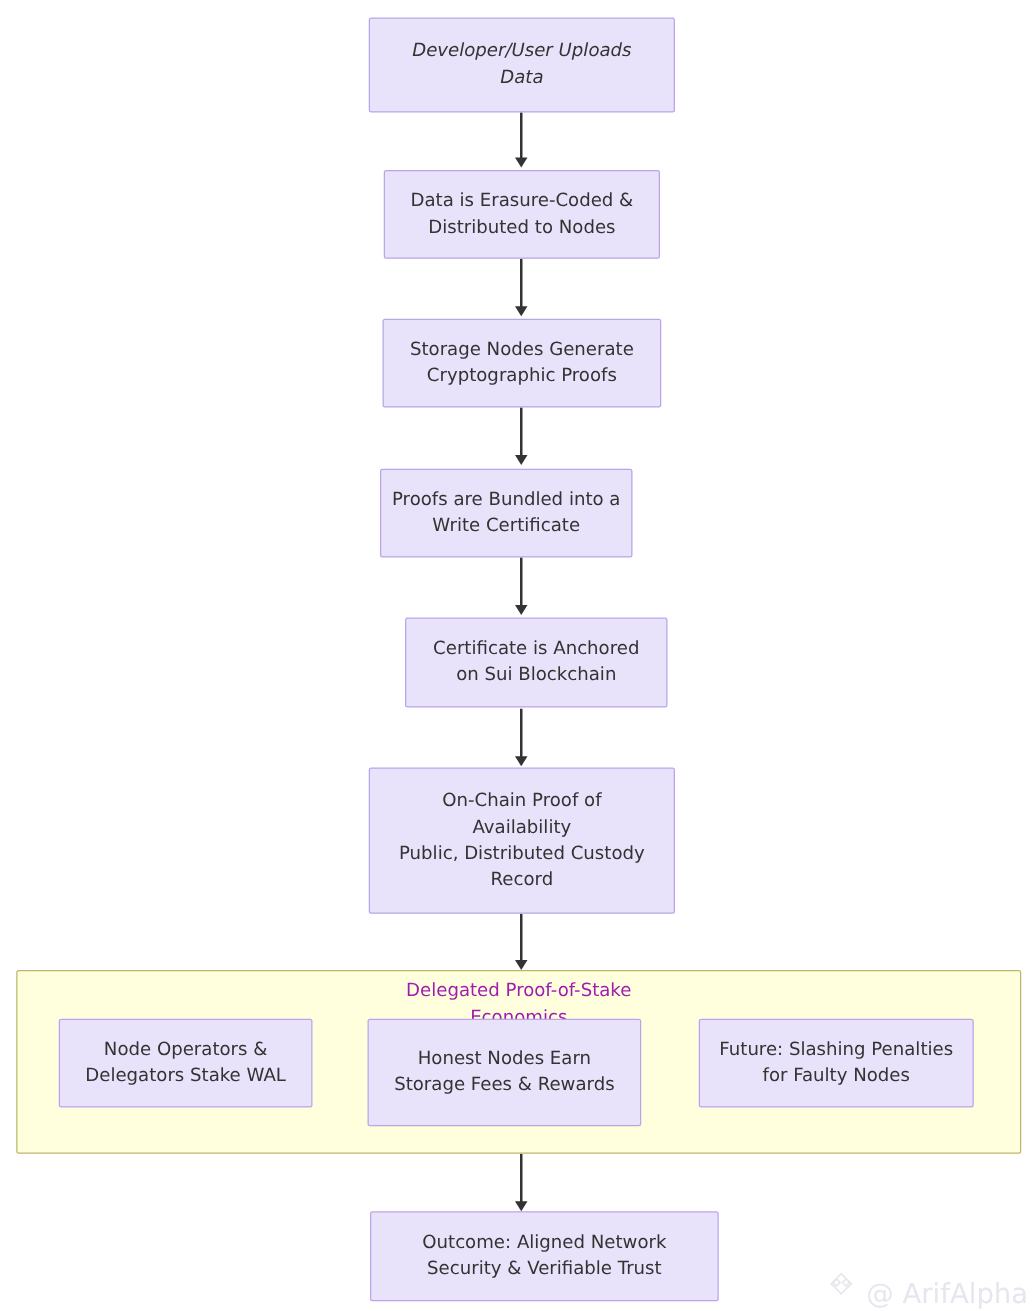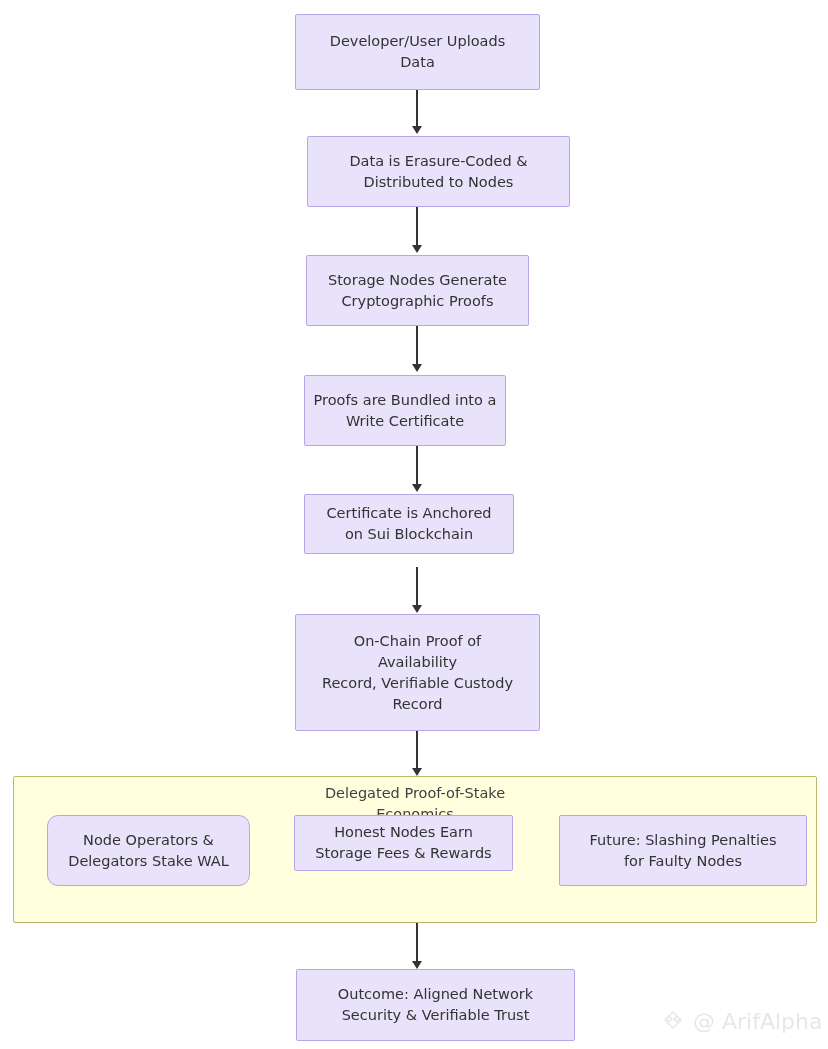--- a/index.html
+++ b/index.html
@@ -29,21 +29,21 @@
     background: #ffffde;
     border: 1.3px solid #bdb76b;
     border-radius: 2px;
     box-sizing: border-box;
   }
   .subgraph-title {
     position: absolute;
     text-align: center;
     font-size: 14.5px;
     line-height: 21px;
-    color: #404040;
+    color: #a21caf;
     white-space: pre-line;
     left: 0;
     right: 0;
   }
 
   
   .node {
     position: absolute;
     background: #e8e2fa;
     border: 1.3px solid #b9a5e8;
@@ -85,20 +85,21 @@
     gap: 7px;
     color: #e6e6ee;
     font-size: 23px;
     font-family: "DejaVu Sans", sans-serif;
     user-select: none;
   }
   .watermark svg { display: block; }
   .watermark-at {
     font-size: 22px;
     color: #e6e6ee;
+    margin-top: 15px;
   }
 </style>
 </head>
 <body>
 
 <div id="canvas">
 
   <div class="edge-line" style="left:416.3px; top:90px; height:38px;"></div>
   <div class="edge-head" style="left:411.5px; top:126px;"></div>
 
@@ -118,63 +119,63 @@
   <div class="edge-head" style="left:411.5px; top:768px;"></div>
 
   <div class="edge-line" style="left:416.3px; top:923px; height:39px;"></div>
   <div class="edge-head" style="left:411.5px; top:961px;"></div>
 
   <div class="subgraph" style="left:13px; top:776px; width:804px; height:147px;">
     <div class="subgraph-title" style="top:6px;">Delegated Proof-of-Stake
 Economics</div>
   </div>
 
-  <div class="node" style="left:295px; top:14px; width:245px; height:76px;">
+  <div class="node" style="left:295px; top:14px; width:245px; height:76px;font-style:italic;">
     <span class="node-label">Developer/User Uploads
 Data</span>
   </div>
 
-  <div class="node" style="left:307px; top:136px; width:263px; height:71px;">
+  <div class="node" style="left:307px; top:136px; width:221px; height:71px;">
     <span class="node-label">Data is Erasure-Coded &amp;
 Distributed to Nodes</span>
   </div>
 
   <div class="node" style="left:306px; top:255px; width:223px; height:71px;">
     <span class="node-label">Storage Nodes Generate
 Cryptographic Proofs</span>
   </div>
 
   <div class="node" style="left:304px; top:375px; width:202px; height:71px;">
     <span class="node-label">Proofs are Bundled into a
 Write Certificate</span>
   </div>
 
-  <div class="node" style="left:304px; top:494px; width:210px; height:60px;justify-content:center;">
+  <div class="node" style="left:324px; top:494px; width:210px; height:72px;justify-content:center;">
     <span class="node-label">Certificate is Anchored
 on Sui Blockchain</span>
   </div>
 
   <div class="node" style="left:295px; top:614px; width:245px; height:117px;">
     <span class="node-label">On-Chain Proof of
 Availability
-Record, Verifiable Custody
+Public, Distributed Custody
 Record</span>
   </div>
 
-  <div class="node" style="left:47px; top:815px; width:203px; height:71px;border-radius:11px;">
+  <div class="node" style="left:47px; top:815px; width:203px; height:71px;">
     <span class="node-label">Node Operators &amp;
 Delegators Stake WAL</span>
   </div>
 
-  <div class="node" style="left:294px; top:815px; width:219px; height:56px;">
+  <div class="node" style="left:294px; top:815px; width:219px; height:86px;">
     <span class="node-label">Honest Nodes Earn
 Storage Fees &amp; Rewards</span>
   </div>
 
-  <div class="node" style="left:559px; top:815px; width:248px; height:71px;">
+  <div class="node" style="left:559px; top:815px; width:220px; height:71px;">
     <span class="node-label">Future: Slashing Penalties
 for Faulty Nodes</span>
   </div>
 
   <div class="node" style="left:296px; top:969px; width:279px; height:72px;">
     <span class="node-label">Outcome: Aligned Network
 Security &amp; Verifiable Trust</span>
   </div>
 
   <div class="watermark" style="left:660px; top:1008px;">

